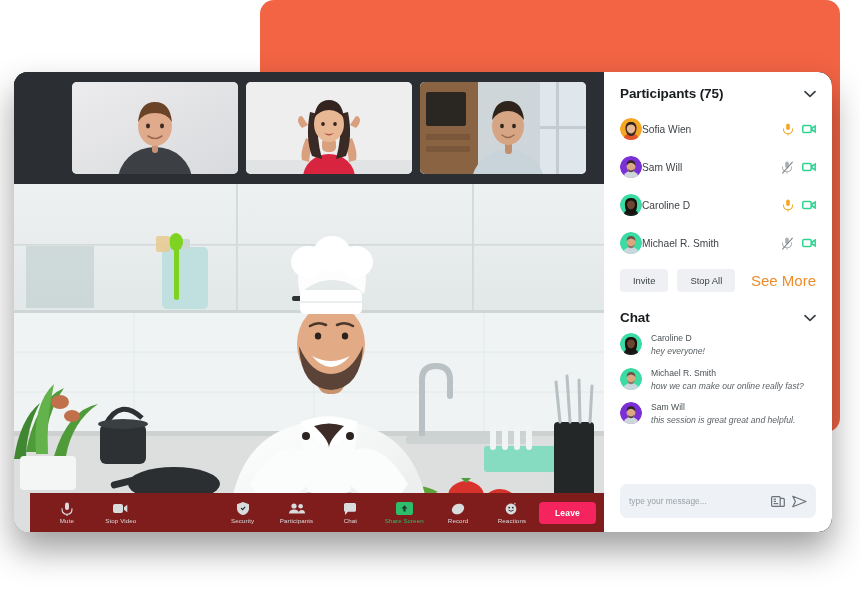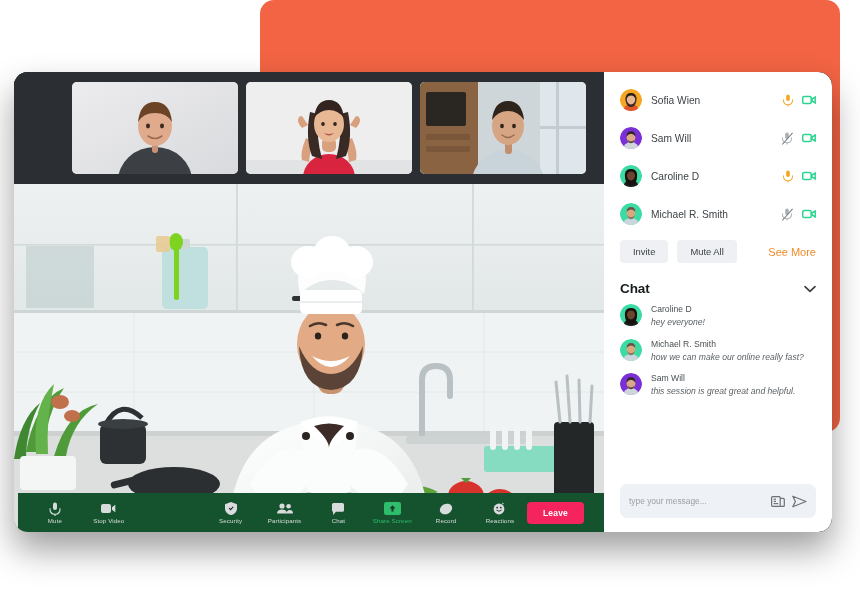--- a/index.html
+++ b/index.html
@@ -69,23 +69,23 @@
     left: 0; top: 112px;
     width: 590px; height: 348px;
     overflow: hidden;
     background: #e9ecec;
   }
   .stage-video svg { display:block; width:100%; height:100%; }
 
   
   .controlbar {
     position: absolute;
-    left: 4px; bottom: 0;
+    left: 16px; bottom: 0;
     width: 590px; height: 39px;
-    background: #14532d;
+    background: #7f1d1d;
     display: flex;
     align-items: center;
     z-index: 5;
   }
   .ctrl {
     display: flex; flex-direction: column;
     align-items: center; justify-content: center;
     gap: 1px;
     width: 56px;
     cursor: pointer;
@@ -126,21 +126,20 @@
   .panel-title {
     font-size: 13.5px; font-weight: 700; color: #171c1f;
     letter-spacing: -.1px;
   }
   .chevron { cursor: pointer; color: #3a4043; display:flex; }
 
   .plist { margin-top: 9px; }
   .prow {
     display: flex; align-items: center;
     height: 38px;
-    gap: 9px;
   }
   .av {
     width: 22px; height: 22px; border-radius: 50%;
     flex: 0 0 22px; overflow: hidden; position: relative;
   }
   .av svg { display:block; width:100%; height:100%; }
   .pname {
     font-size: 10.2px; color: #3d4347; flex: 1;
     white-space: nowrap;
   }
@@ -156,21 +155,21 @@
     border: none;
     border-radius: 4px;
     font-size: 9.4px;
     color: #3d4347;
     padding: 6px 13px;
     cursor: pointer;
     font-family: "Liberation Sans", sans-serif;
   }
   .seemore {
     margin-left: auto;
-    font-size: 11px;
+    font-size: 15px;
     color: #F08C2A;
     cursor: pointer;
   }
 
   .divider-space { height: 12px; }
 
   .chat-head {
     display: flex; align-items: center; justify-content: space-between;
     margin-top: 6px;
   }
@@ -511,20 +510,28 @@
           </span>
           <span class="lbl">Reactions</span>
         </div>
 
         <button class="leave-btn">Leave</button>
       </div>
     </div>
 
     <div class="panel">
 
+      <div class="panel-head">
+        <div class="panel-title">Participants (75)</div>
+        <span class="chevron">
+          <svg width="12" height="8" viewBox="0 0 12 8" fill="none" stroke="currentColor" stroke-width="1.7" stroke-linecap="round" stroke-linejoin="round">
+              <path d="M1 1.6L6 6.4l5-4.8"></path>
+            </svg>
+        </span>
+      </div>
 
       <div class="plist">
 
         <div class="prow">
           <span class="av">
             <svg viewBox="0 0 22 22">
                 <circle cx="11" cy="11" r="11" fill="#F5A623"></circle>
                 <ellipse cx="11" cy="23" rx="8" ry="8" fill="#E2562C"></ellipse>
                 <path d="M5.6 12q-1-8 5.4-8t5.4 8q-1.4 6-5.4 6t-5.4-6z" fill="#3a2a24"></path>
                 <ellipse cx="11" cy="10.4" rx="4.2" ry="5" fill="#e8b793"></ellipse>
@@ -627,21 +634,21 @@
                   <rect x="0.75" y="1.4" width="8.4" height="7.2" rx="1.3"></rect>
                   <path d="M10 4l3.2-2v6L10 6z"></path>
                 </svg>
             </span>
           </span>
         </div>
       </div>
 
       <div class="pactions">
         <button class="pill">Invite</button>
-        <button class="pill">Mute All</button>
+        <button class="pill">Stop All</button>
         <span class="seemore">See More</span>
       </div>
 
       <div class="divider-space"></div>
 
       <div class="chat-head">
         <div class="panel-title">Chat</div>
         <span class="chevron">
           <svg width="12" height="8" viewBox="0 0 12 8" fill="none" stroke="currentColor" stroke-width="1.7" stroke-linecap="round" stroke-linejoin="round">
               <path d="M1 1.6L6 6.4l5-4.8"></path>

